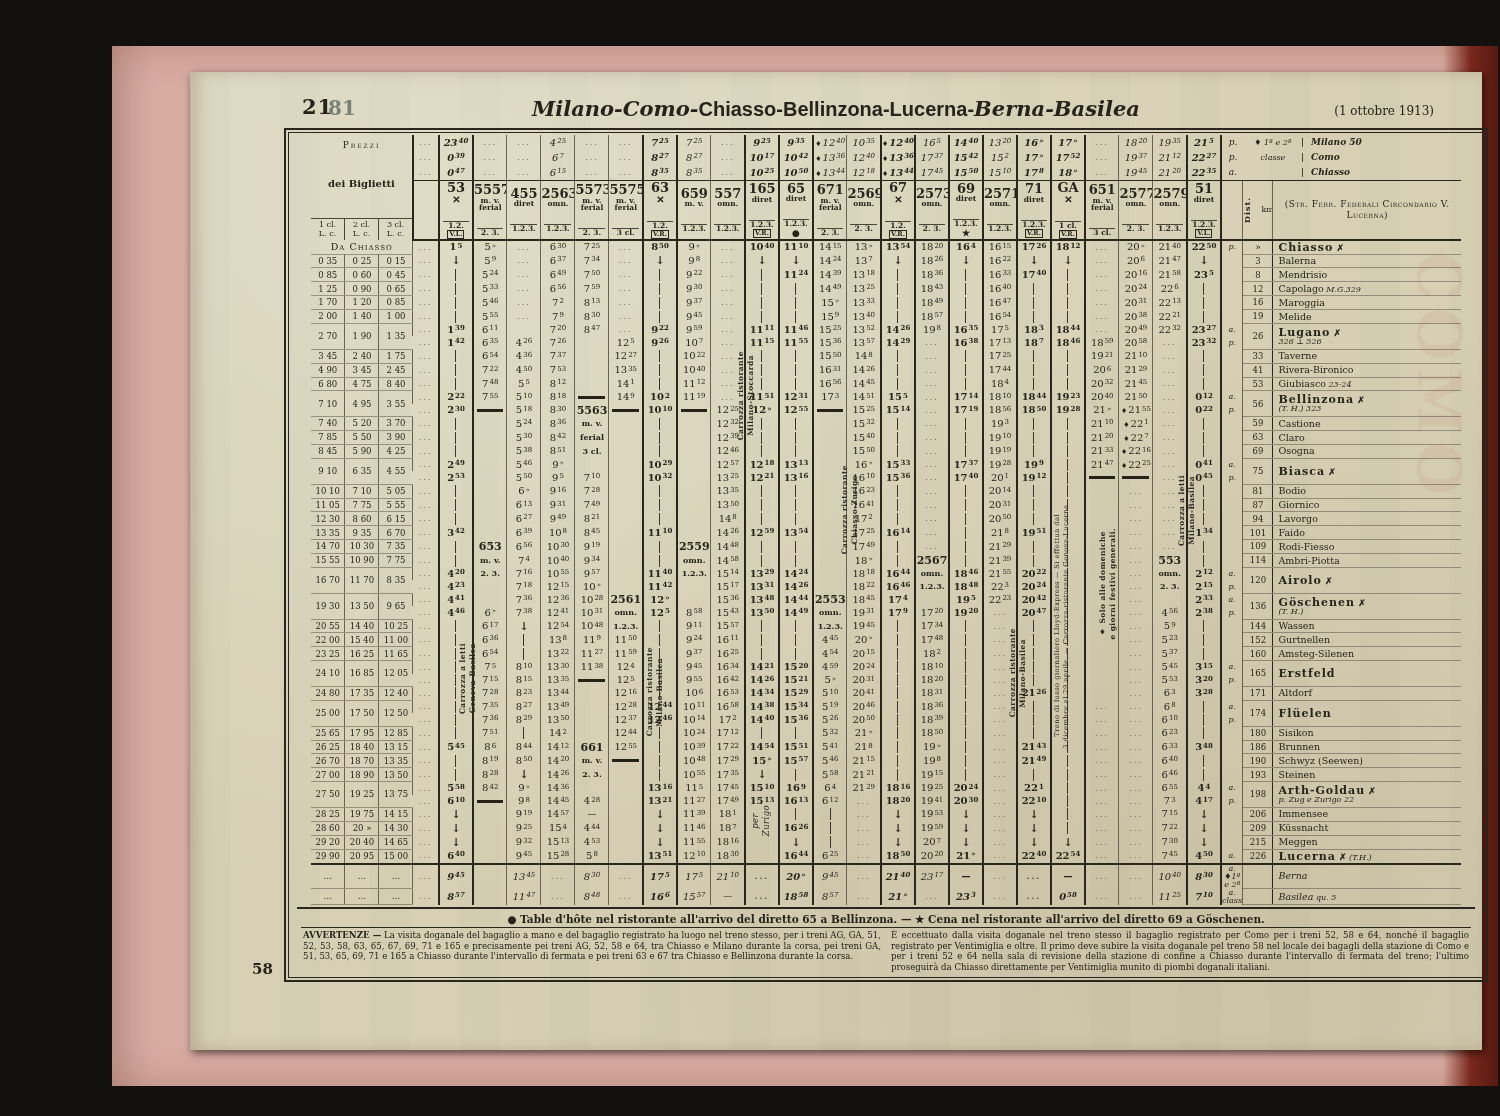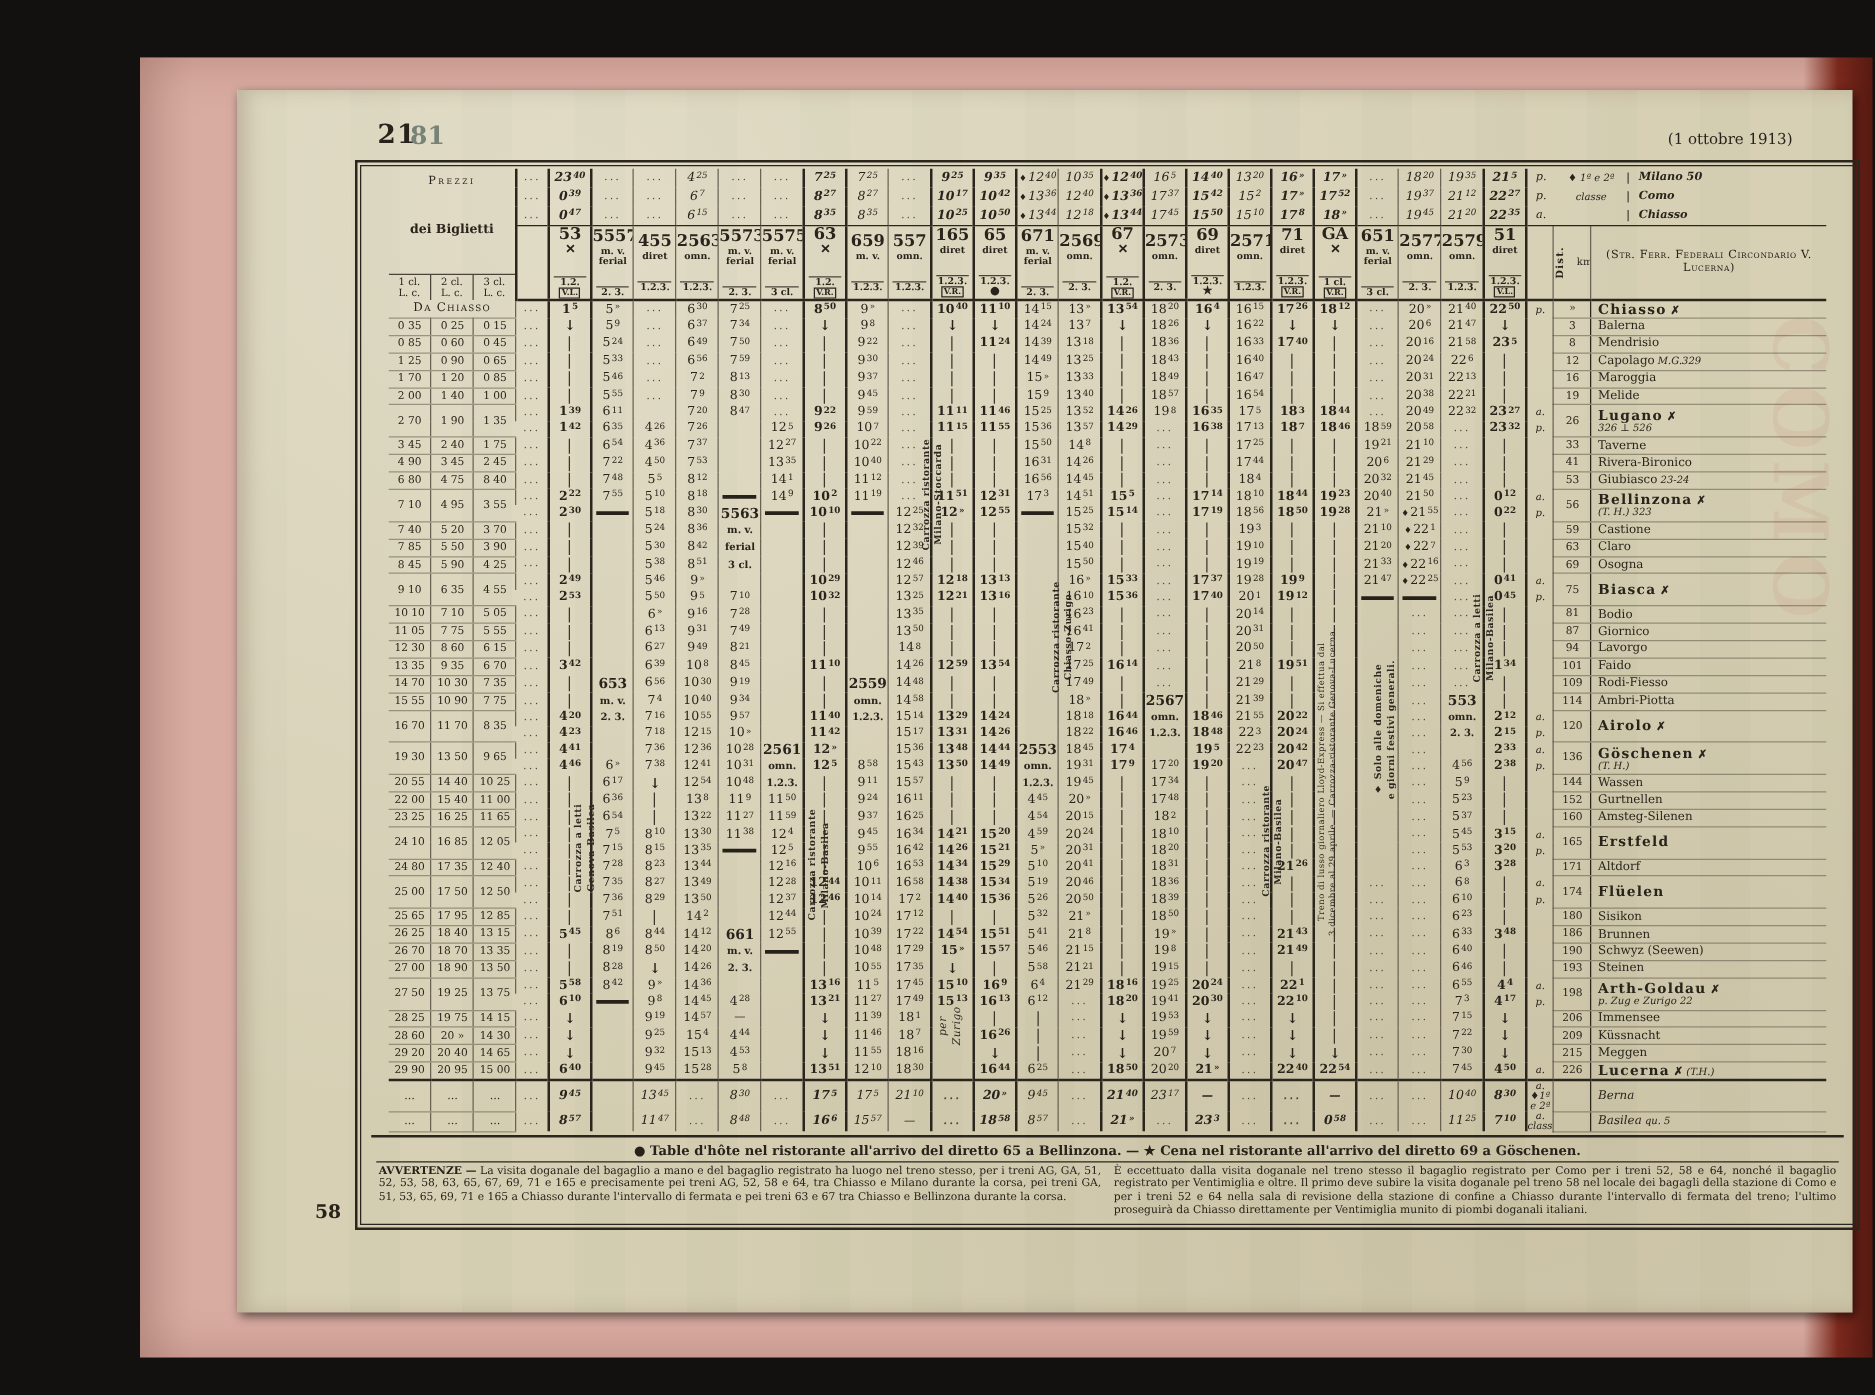--- a/index.html
+++ b/index.html
@@ -100,20 +100,23 @@
 </style>
 </head>
 <body>
 
 <div id="scene">
   <div id="pink"></div>
   <div id="page">
     <div class="ghost" style="right:8px;top:180px;">COMO</div>
     <div id="pgno">21</div>
     <div id="stamp">81</div>
+    <div id="title">
+      <span class="it">Milano-Como-</span><span class="bd">Chiasso-Bellinzona-Lucerna-</span><span class="it">Berna-Basilea</span>
+    </div>
     <div id="date">(1 ottobre 1913)</div>
 
     <div id="frame">
       <div id="frame2">
         <div id="twrap">
           <table id="tt">
               <colgroup>
                 <col style="width: 34px;">
                 <col style="width: 34px;">
                 <col style="width: 34px;">

